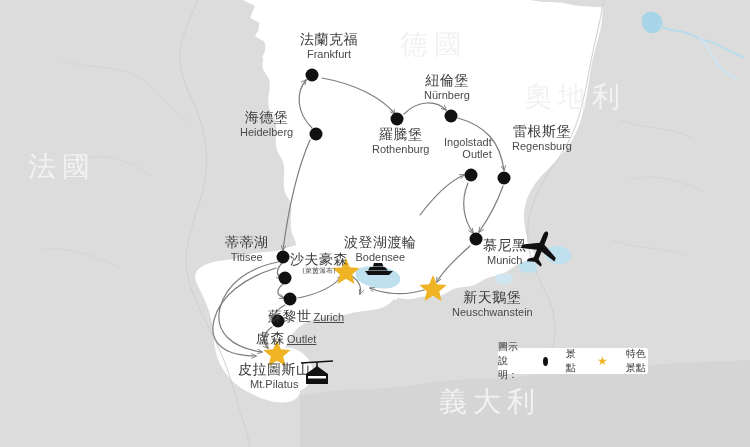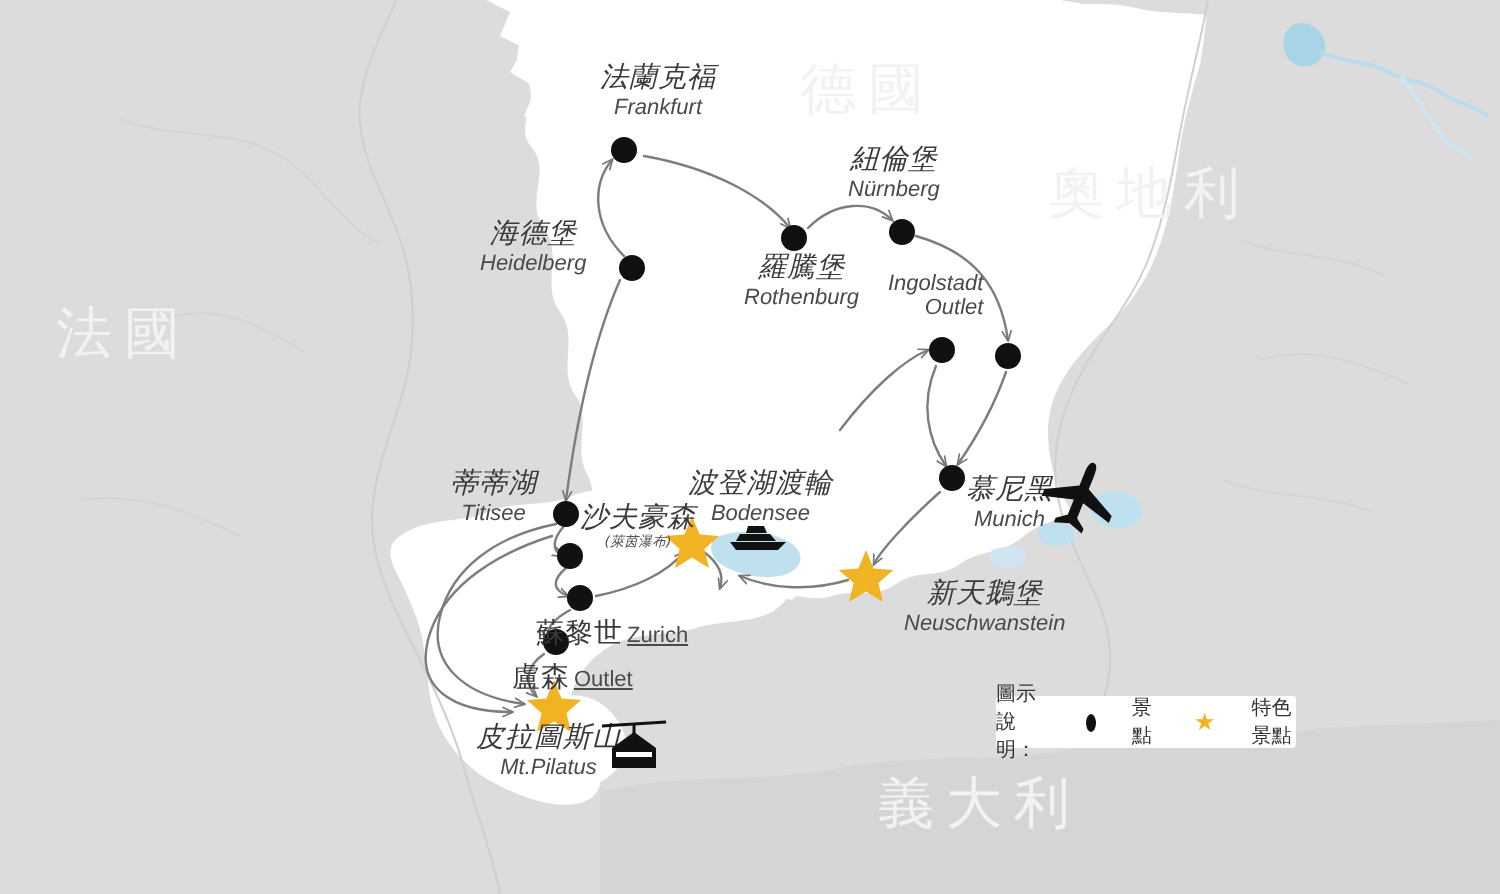--- a/index.html
+++ b/index.html
@@ -40,21 +40,21 @@
     font-family:"Liberation Sans",sans-serif;
   }
   .label .sub{
     display:block;
     font-size:7px;
     color:#555;
     letter-spacing:0px;
   }
   .label.inline .cn{display:inline;}
   .label.inline .en{display:inline;margin-left:2px;text-decoration:underline;}
-  .label.center{text-align:center;font-style:italic;}
+  .label.center{text-align:center;}
 
   .country{
     position:absolute;
     z-index:4;
     color:#f2f2f2;
     font-size:28px;
     letter-spacing:6px;
     font-family:"DejaVu Sans","Liberation Sans",sans-serif;
     pointer-events:none;
     white-space:nowrap;
@@ -288,20 +288,24 @@
   <div class="label center" style="left:372px;top:127px;">
     <span class="cn">羅騰堡</span>
     <span class="en">Rothenburg</span>
   </div>
 
   <div class="label center" style="left:240px;top:110px;">
     <span class="cn">海德堡</span>
     <span class="en">Heidelberg</span>
   </div>
 
+  <div class="label center" style="left:512px;top:124px;">
+    <span class="cn">雷根斯堡</span>
+    <span class="en">Regensburg</span>
+  </div>
 
   <div class="label center" style="left:444px;top:136px;text-align:right;">
     <span class="en">Ingolstadt</span>
     <span class="en">Outlet</span>
   </div>
 
   <div class="label center" style="left:483px;top:238px;">
     <span class="cn">慕尼黑</span>
     <span class="en">Munich</span>
   </div>

